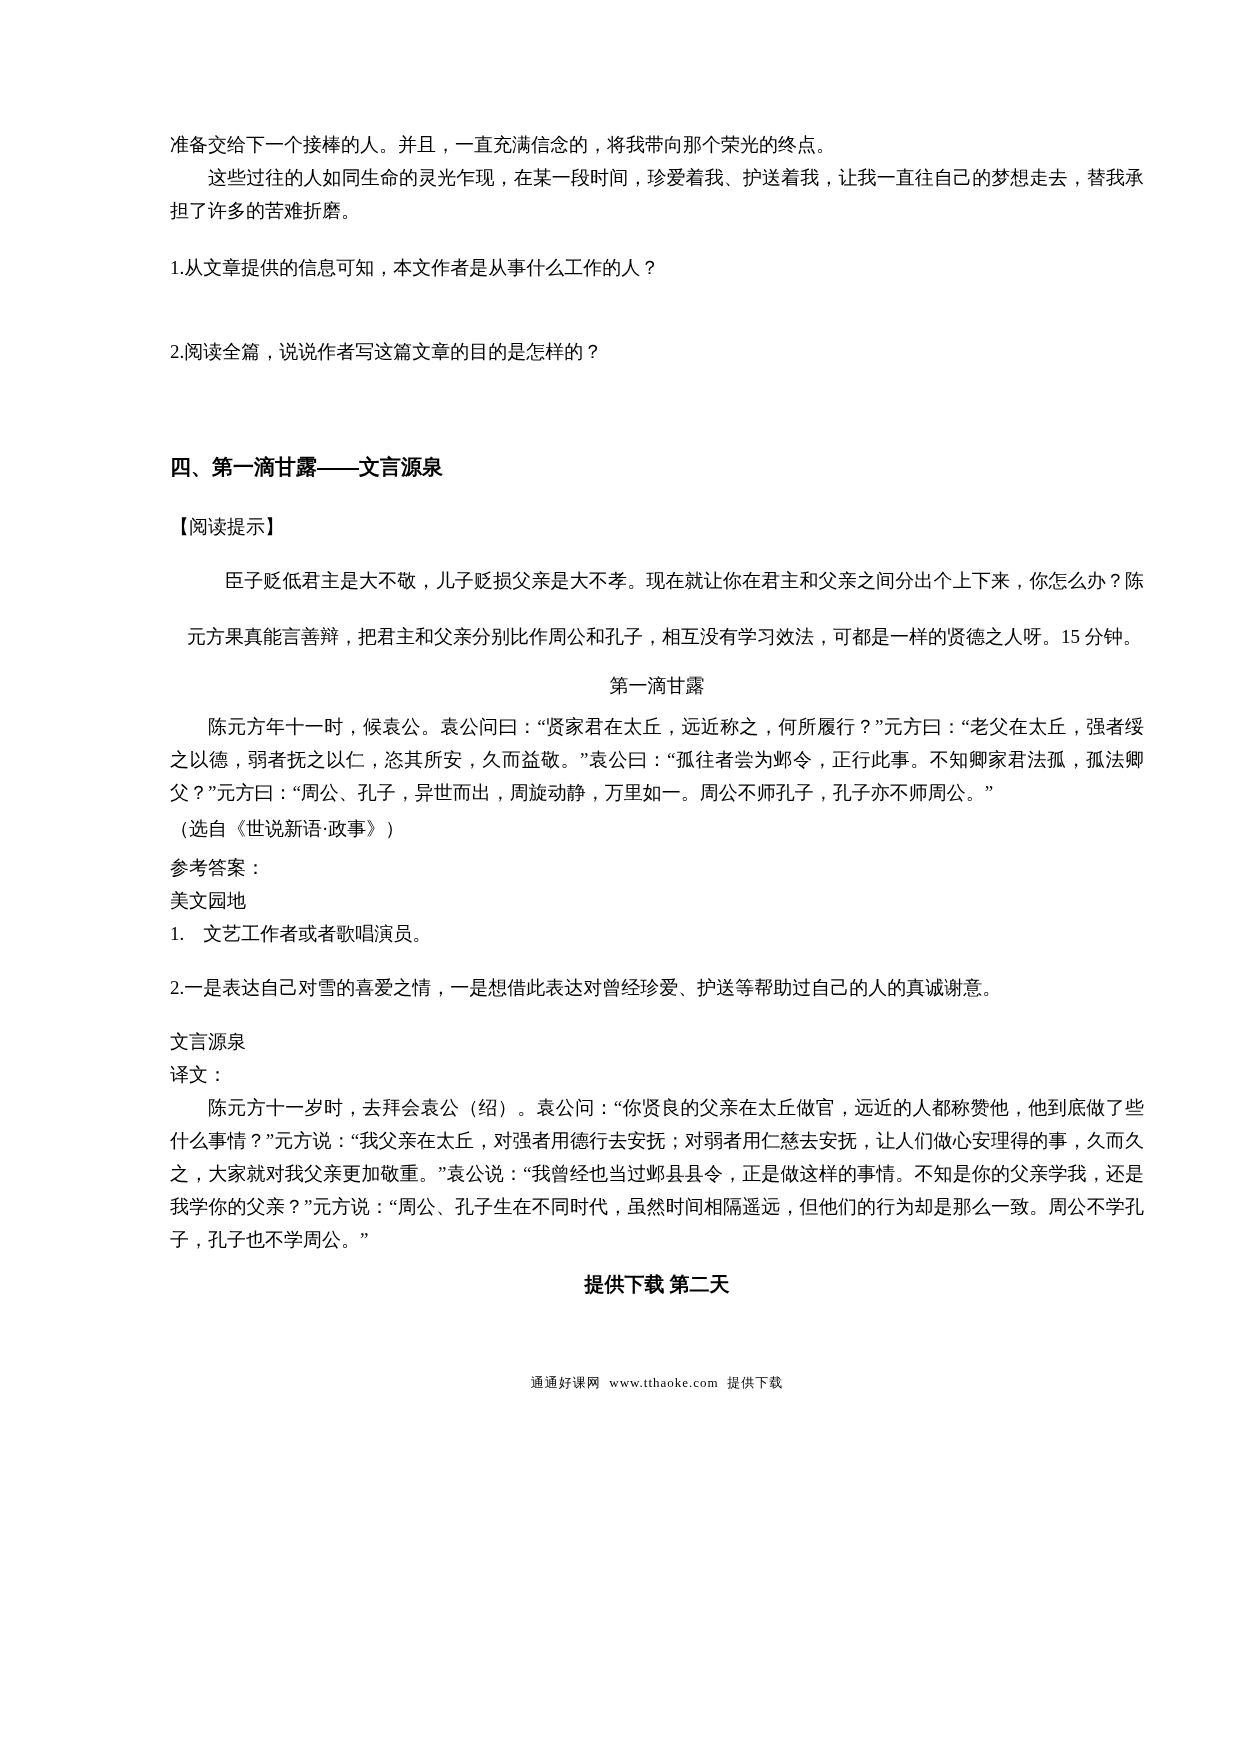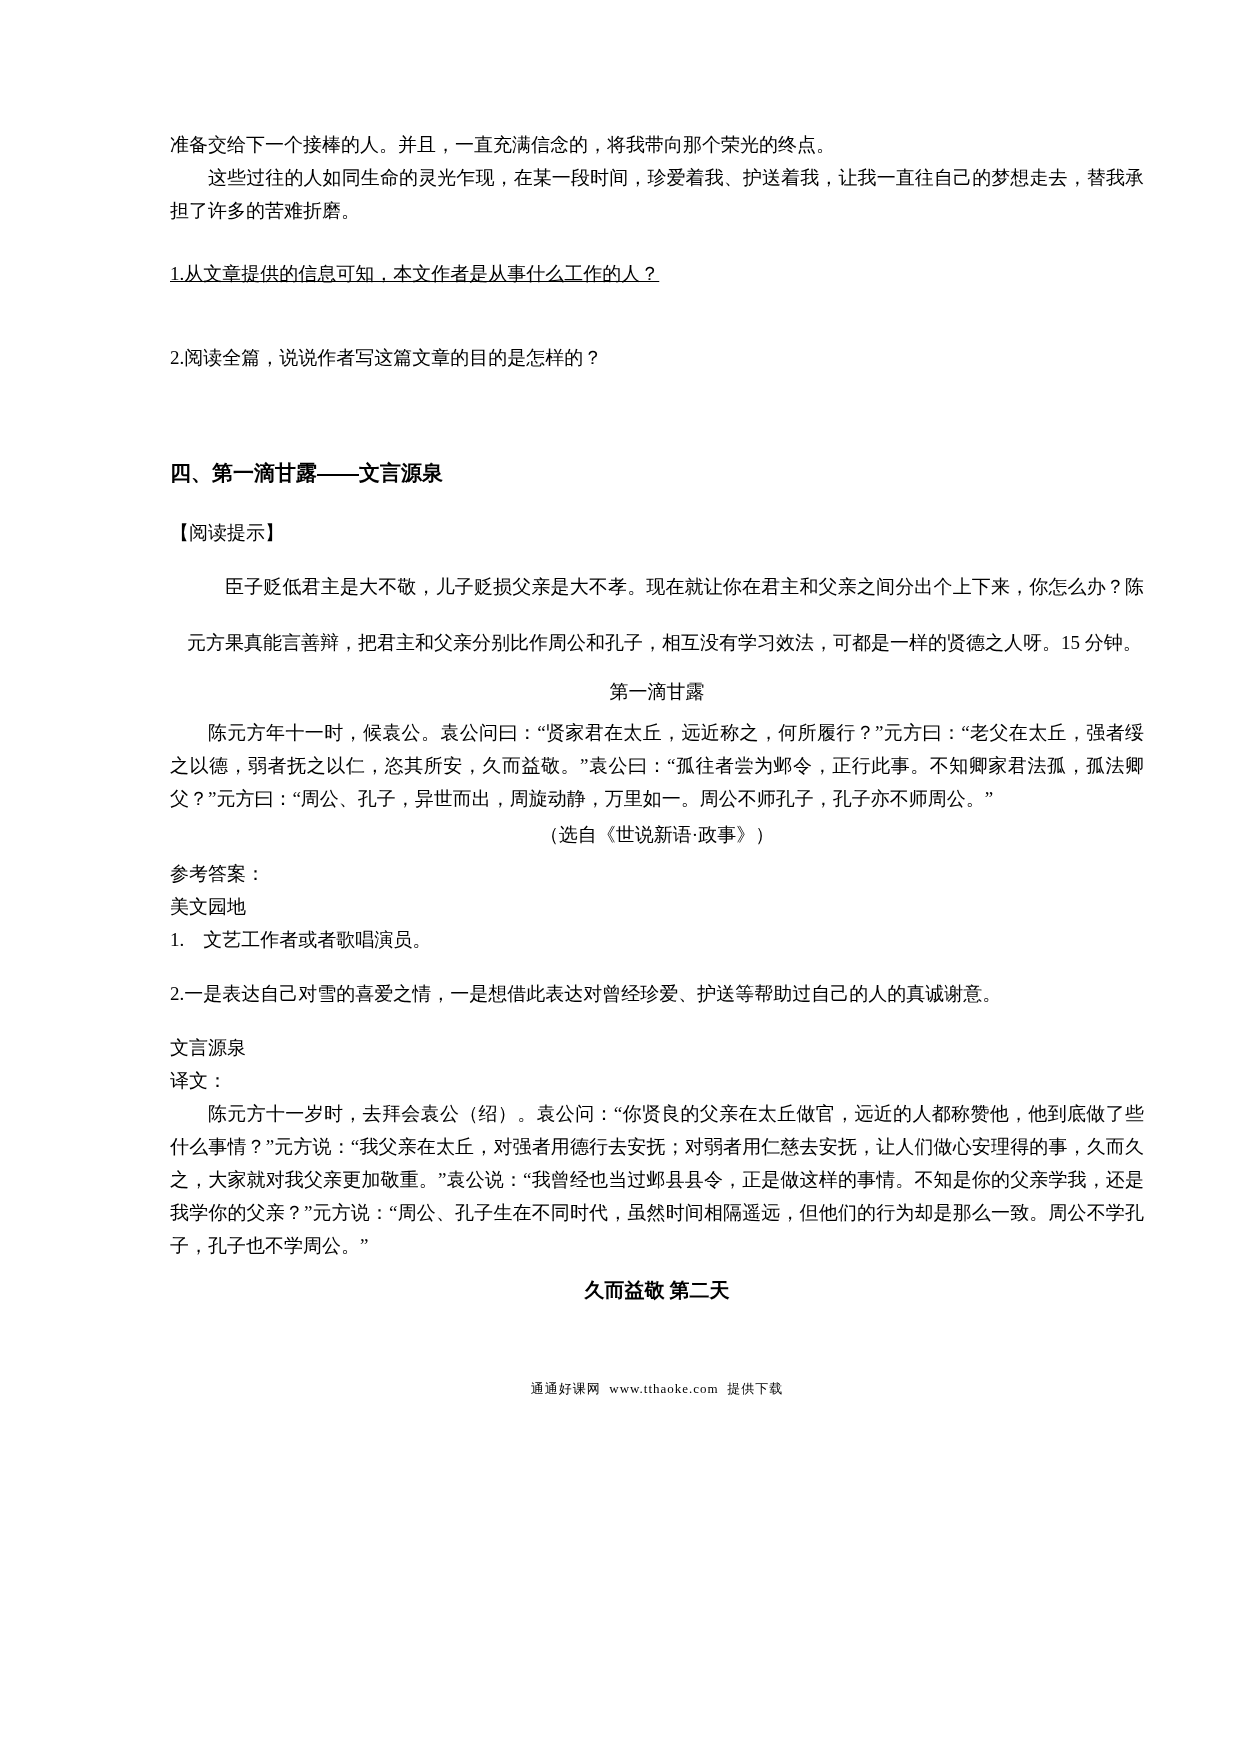--- a/index.html
+++ b/index.html
@@ -18,23 +18,23 @@
   }
   p {
     font-size: 19px;
     line-height: 33px;
     text-align: justify;
     white-space: pre-wrap;
   }
   .indent { text-indent: 2em; }
   .wide { line-height: 56px; }
   .center { text-align: center; }
-  .right { text-align: center; }
+  .right { text-align: left; }
 
-  .q1 { margin-top: 30px; text-decoration: underline; }
+  .q1 { margin-top: 24px; }
   .q2 { margin-top: 51px; }
 
   .section-heading {
     margin-top: 82px;
     font-size: 21px;
     line-height: 33px;
     font-weight: bold;
     font-family: "Liberation Sans", "DejaVu Sans", sans-serif;
   }
   .tip-label { margin-top: 27px; }
@@ -85,17 +85,17 @@
 
   <p class="body-text answers-label">参考答案：</p>
   <p class="body-text">美文园地</p>
   <p class="body-text">1.　文艺工作者或者歌唱演员。</p>
   <p class="body-text wide answer2">2.一是表达自己对雪的喜爱之情，一是想借此表达对曾经珍爱、护送等帮助过自己的人的真诚谢意。</p>
 
   <p class="body-text part2">文言源泉</p>
   <p class="body-text">译文：</p>
   <p class="body-text indent translation">陈元方十一岁时，去拜会袁公（绍）。袁公问：“你贤良的父亲在太丘做官，远近的人都称赞他，他到底做了些什么事情？”元方说：“我父亲在太丘，对强者用德行去安抚；对弱者用仁慈去安抚，让人们做心安理得的事，久而久之，大家就对我父亲更加敬重。”袁公说：“我曾经也当过邺县县令，正是做这样的事情。不知是你的父亲学我，还是我学你的父亲？”元方说：“周公、孔子生在不同时代，虽然时间相隔遥远，但他们的行为却是那么一致。周公不学孔子，孔子也不学周公。”</p>
 
-  <p class="week-heading">久而益敬 第二天</p>
+  <p class="week-heading">提供下载 第二天</p>
 
   <p class="footer">通通好课网  www.tthaoke.com  提供下载</p>
 
 </div>
 
 </body></html>

